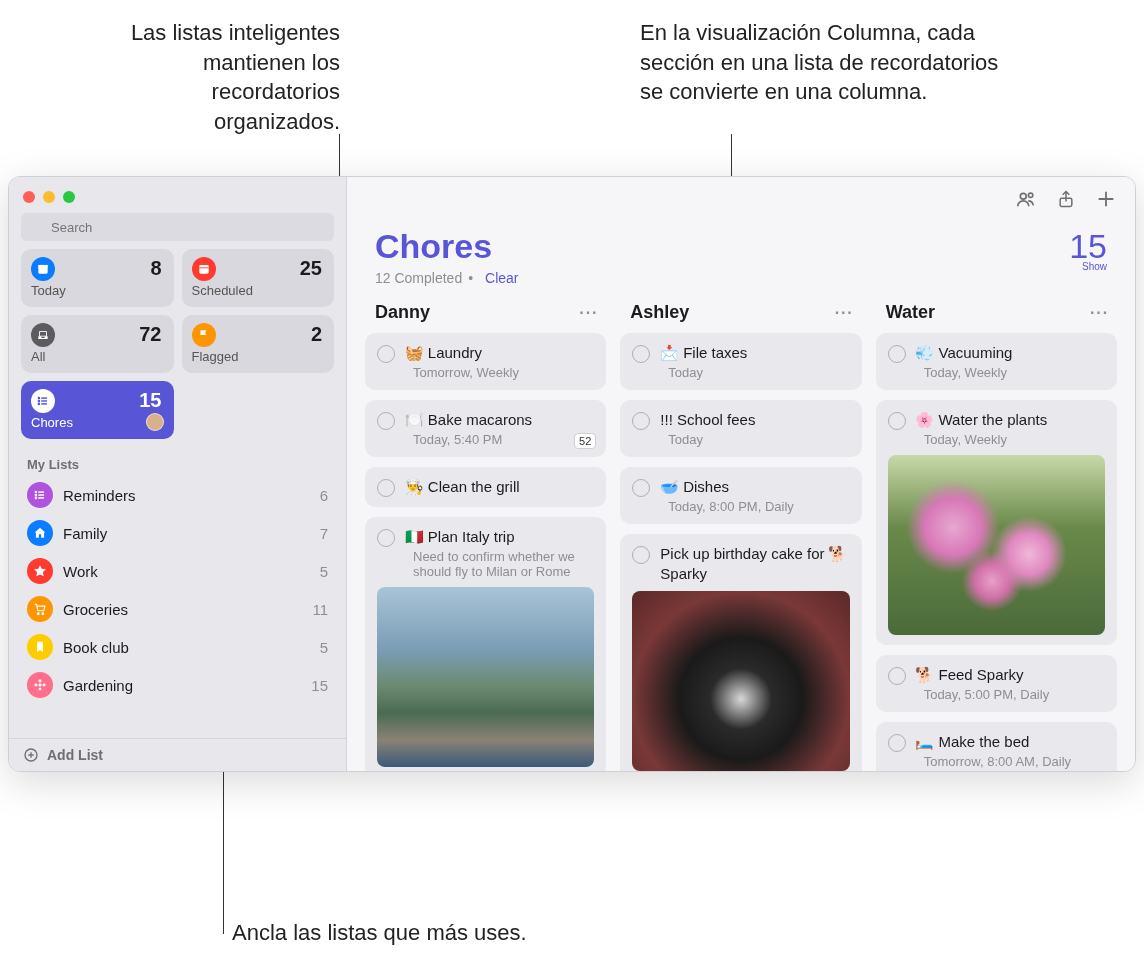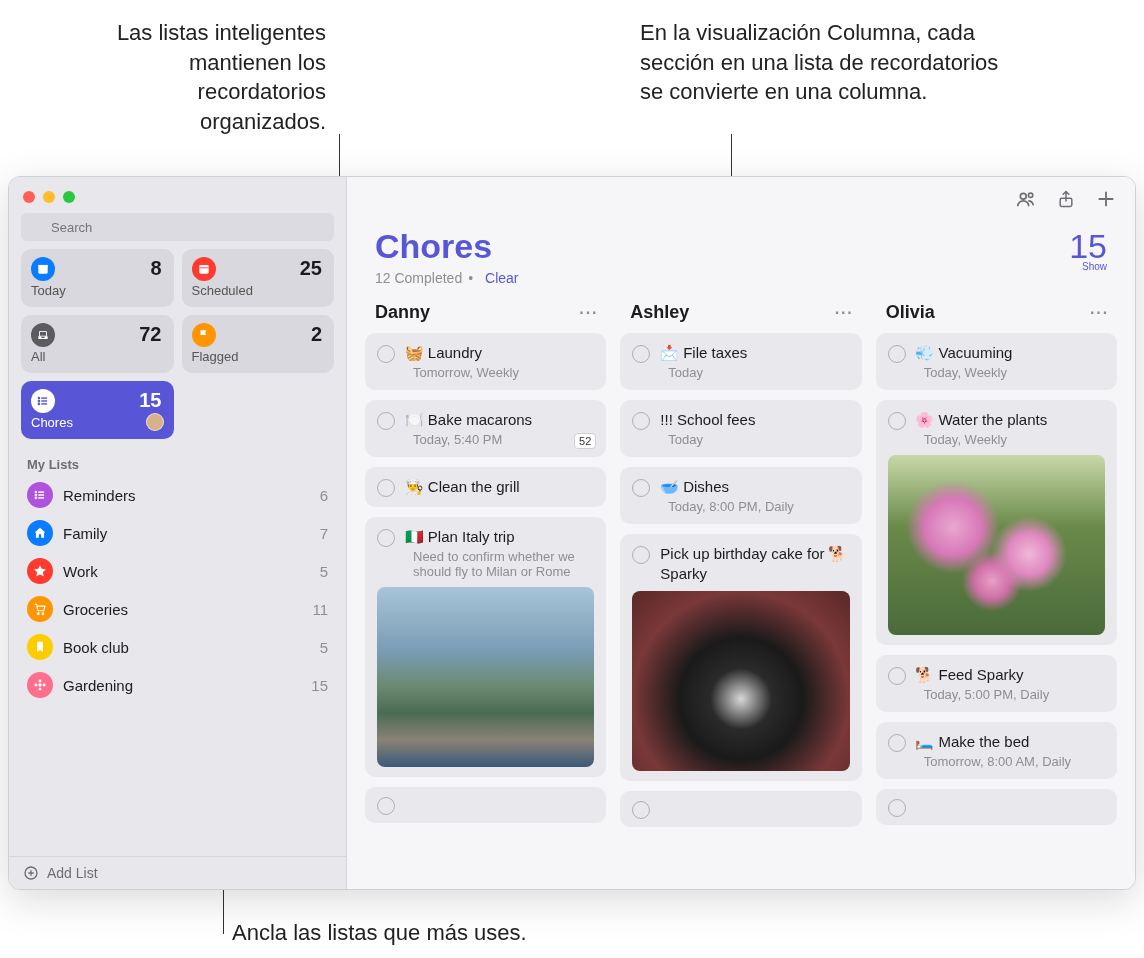--- a/index.html
+++ b/index.html
@@ -20,21 +20,21 @@
   .callout-line {
     position: absolute;
     background: #333;
   }
   
   .app-window {
     position: absolute;
     left: 8px;
     top: 176px;
     width: 1128px;
-    height: 714px;
+    height: 596px;
     background: #f6f6f8;
     border: 1px solid #d0d0d4;
     border-radius: 12px;
     box-shadow: 0 10px 40px rgba(0,0,0,0.15);
     overflow: hidden;
     display: flex;
   }
   
   .sidebar {
     width: 338px;
@@ -119,21 +119,21 @@
   }
   .mylist-row .list-icon {
     width: 26px; height: 26px; border-radius: 50%;
     display:inline-flex; align-items:center; justify-content:center;
     margin-right: 10px; color:#fff; font-size:13px;
   }
   .mylist-row .list-count { margin-left: auto; color: #8e8e93; font-size: 15px; }
   .add-list-row {
     border-top: 1px solid #d5d4d9;
     padding: 8px 14px; display:flex; align-items:center;
-    font-size: 14px; color: #6e6e73; cursor:pointer;
+    font-size: 14px; color: #6e6e73; cursor:pointer;font-weight:bold;
   }
   .add-list-row .plus-circ { margin-right:8px; width:16px;height:16px; }
   
   .main {
     flex: 1; background: #f6f6f8; display:flex; flex-direction:column;
     position: relative;
   }
   .toolbar {
     height: 44px;
     display:flex; justify-content:flex-end; align-items:center;
@@ -206,21 +206,21 @@
   .photo-flowers {
     background: radial-gradient(circle at 30% 40%, #e8a8d0 0%, #d878b8 15%, transparent 25%),
                 radial-gradient(circle at 65% 55%, #f0b8d8 0%, #e088c0 12%, transparent 22%),
                 radial-gradient(circle at 48% 70%, #e8a0c8 0%, #d070a8 10%, transparent 18%),
                 linear-gradient(to bottom, #c8d8a8 0%, #6a8a4a 40%, #4a6a3a 100%);
   }
 </style>
 </head>
 <body>
 
-<div class="callout" style="left:66px; top:18px; width:260px; text-align:right;">Las listas inteligentes mantienen los recordatorios organizados.</div>
+<div class="callout" style="left:80px; top:18px; width:260px; text-align:right;">Las listas inteligentes mantienen los recordatorios organizados.</div>
 <div class="callout" style="left:640px; top:18px; width:360px; text-align:left;">En la visualización Columna, cada sección en una lista de recordatorios se convierte en una columna.</div>
 <div class="callout" style="left:232px; top:918px;">Ancla las listas que más uses.</div>
 
 <div class="callout-line" style="left:339px; top:134px; width:1px; height:152px;"></div>
 <div class="callout-line" style="left:731px; top:134px; width:1px; height:180px;"></div>
 <div class="callout-line" style="left:223px; top:694px; width:1px; height:240px;"></div>
 
 <div class="app-window">
 
   <div class="sidebar">
@@ -483,21 +483,21 @@
               <div class="card-title">Pick up birthday cake for 🐕 Sparky</div>
             </div>
             <div class="card-img photo-dog"></div>
           </div>
           <div class="card empty">
             <div class="radio"></div>
           </div>
         </div>
         <div class="col">
           <div class="col-head">
-            <span>Olivia</span>
+            <span>Water</span>
             <span class="more">···</span>
           </div>
           <div class="card">
             <div class="card-row">
               <div class="radio"></div>
               <div class="card-title">💨 Vacuuming</div>
             </div>
             <div class="card-sub">Today, Weekly</div>
           </div>
           <div class="card">

